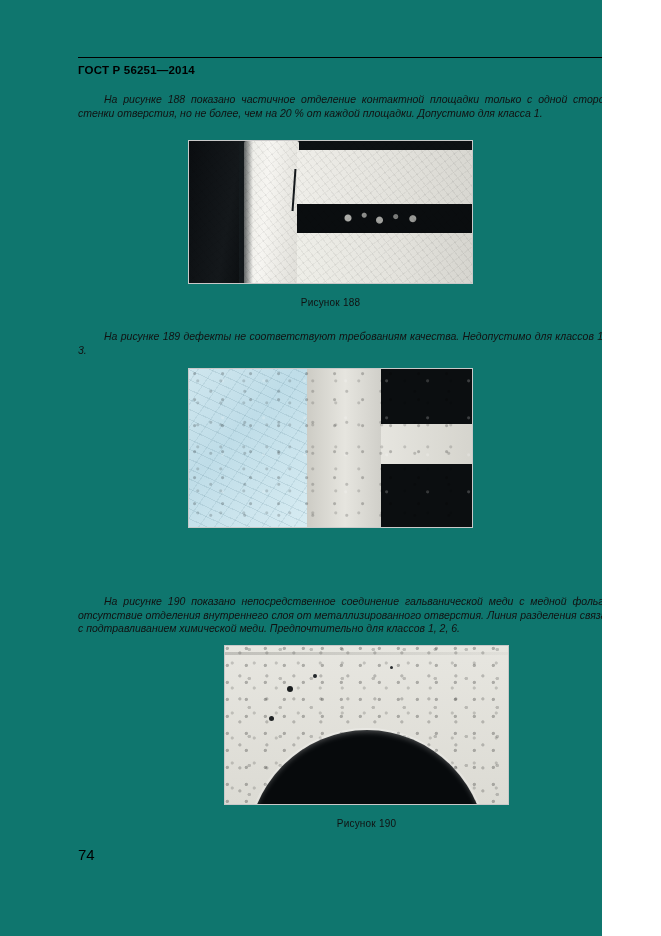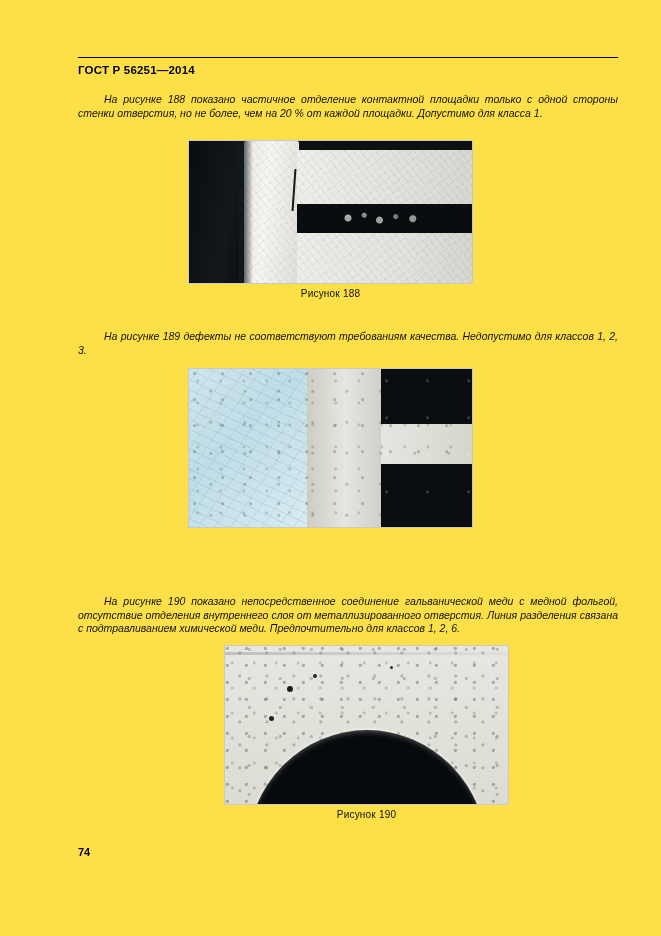--- a/index.html
+++ b/index.html
@@ -6,23 +6,23 @@
     margin: 0;
     padding: 0;
     background: #ffffff;
   }
   body {
     font-family: "Liberation Sans", sans-serif;
     color: #000000;
   }
   .page {
     position: relative;
-    width: 661px;
+    width: 602px;
     height: 936px;
-    background: #fde047;
+    background: #0f766e;
     overflow: hidden;
     box-sizing: border-box;
   }
   .doc-header {
     position: absolute;
     left: 78px;
     top: 64px;
     font-size: 11.5px;
     font-weight: bold;
     letter-spacing: 0.2px;
@@ -54,20 +54,21 @@
   }
   .figure-wrap {
     position: absolute;
     left: 0;
     width: 661px;
     text-align: center;
   }
   .figure-caption {
     font-size: 10px;
     color: #111;
+    margin-top: 9px;
     letter-spacing: 0.2px;
   }
   .fig-img {
     display: inline-block;
     position: relative;
     overflow: hidden;
     border: 1px solid #c9c9c9;
     box-sizing: border-box;
   }
   
@@ -201,22 +202,22 @@
     font-size: 10.5px;
     font-weight: bold;
     line-height: 14px;
     text-align: justify;
   }
   .section-head .indent { display:inline-block; width: 26px; }
   .page-number {
     position: absolute;
     left: 78px;
     top: 846px;
-    font-size: 11px;
-    font-weight: bold;
+    font-size: 15px;
+    font-weight: normal;
   }
 </style>
 </head>
 <body>
 
 <div class="page">
 
   <div class="doc-header">
     <div class="rule"></div>
     <span>ГОСТ Р 56251—2014</span>

